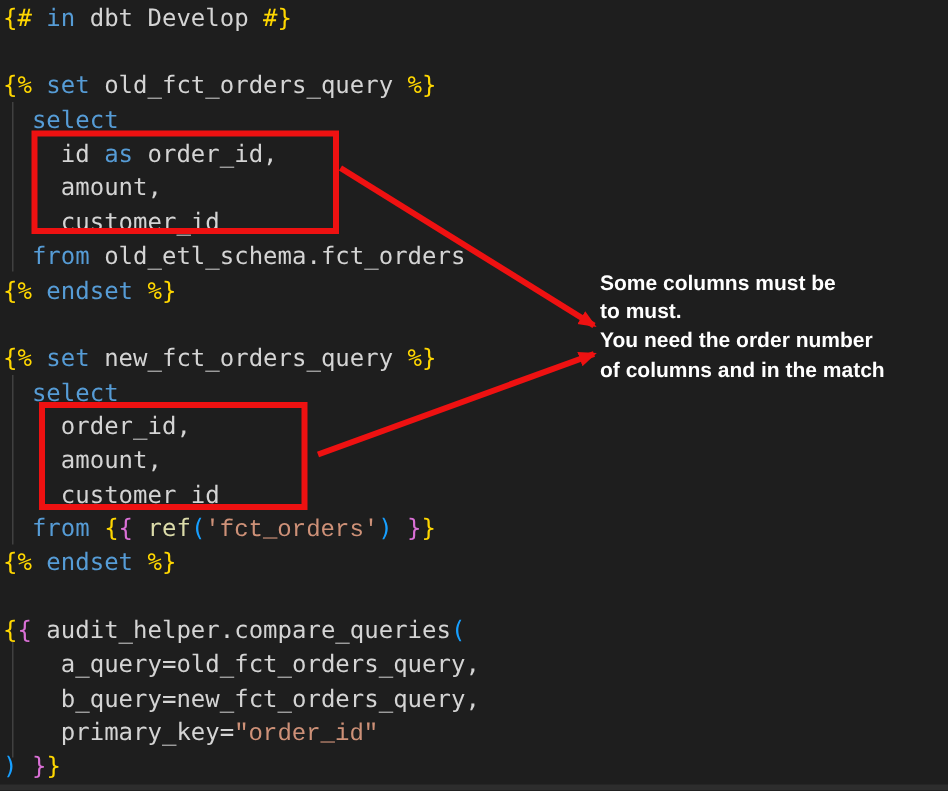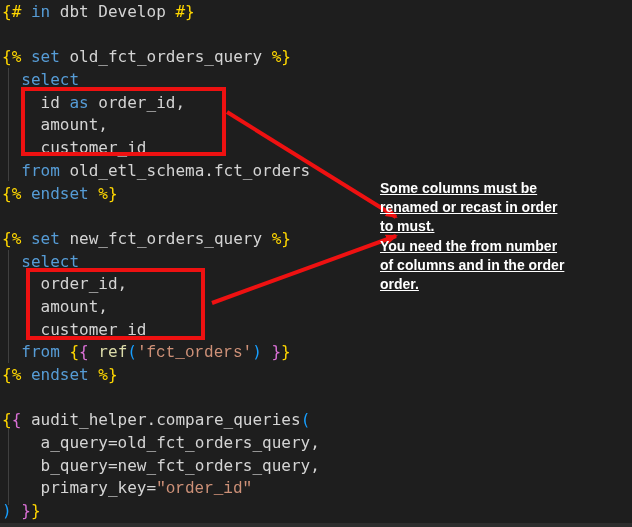--- a/index.html
+++ b/index.html
@@ -30,25 +30,24 @@
   
   .red-box{position:absolute;border:4px solid var(--c-red,#ee1111);box-sizing:border-box;}
   #box1{left:21px;top:87px;width:205px;height:69px;}
   #box2{left:26px;top:268px;width:179px;height:72px;}
   
   #arrow-overlay{position:absolute;left:0;top:0;width:632px;height:527px;pointer-events:none;}
   .arrow-line{stroke:var(--c-red,#ee1111);stroke-width:4;}
   .arrow-head{fill:var(--c-red,#ee1111);}
   
   #annotation{
-    position:absolute;left:380px;top:179px;width:224px;
+    position:absolute;left:400px;top:179px;width:224px;
     font:bold 14px/19.2px "Liberation Sans",sans-serif;
     color:var(--c-annotation_text,#ffffff);
     letter-spacing:0px;
-    text-decoration:underline;
   }
   
   #bottom-strip{position:absolute;left:0;top:523px;width:632px;height:4px;background:var(--c-scrollbar_strip,#2d2d2d);}
 </style>
 </head>
 <body>
 
 <div class="code-area" id="code-area"><div class="code-line"><span class="tk-g">{#</span><span class="tk-d"> </span><span class="tk-k">in</span><span class="tk-d"> dbt Develop </span><span class="tk-g">#}</span></div><div class="code-line"></div><div class="code-line"><span class="tk-g">{%</span><span class="tk-d"> </span><span class="tk-k">set</span><span class="tk-d"> old_fct_orders_query </span><span class="tk-g">%}</span></div><div class="code-line"><span class="tk-d">  </span><span class="tk-k">select</span></div><div class="code-line"><span class="tk-d">    id </span><span class="tk-k">as</span><span class="tk-d"> order_id,</span></div><div class="code-line"><span class="tk-d">    amount,</span></div><div class="code-line"><span class="tk-d">    customer_id</span></div><div class="code-line"><span class="tk-d">  </span><span class="tk-k">from</span><span class="tk-d"> old_etl_schema.fct_orders</span></div><div class="code-line"><span class="tk-g">{%</span><span class="tk-d"> </span><span class="tk-k">endset</span><span class="tk-d"> </span><span class="tk-g">%}</span></div><div class="code-line"></div><div class="code-line"><span class="tk-g">{%</span><span class="tk-d"> </span><span class="tk-k">set</span><span class="tk-d"> new_fct_orders_query </span><span class="tk-g">%}</span></div><div class="code-line"><span class="tk-d">  </span><span class="tk-k">select</span></div><div class="code-line"><span class="tk-d">    order_id,</span></div><div class="code-line"><span class="tk-d">    amount,</span></div><div class="code-line"><span class="tk-d">    customer_id</span></div><div class="code-line"><span class="tk-d">  </span><span class="tk-k">from</span><span class="tk-d"> </span><span class="tk-g">{</span><span class="tk-p">{</span><span class="tk-d"> </span><span class="tk-f">ref</span><span class="tk-b">(</span><span class="tk-s">'fct_orders'</span><span class="tk-b">)</span><span class="tk-d"> </span><span class="tk-p">}</span><span class="tk-g">}</span></div><div class="code-line"><span class="tk-g">{%</span><span class="tk-d"> </span><span class="tk-k">endset</span><span class="tk-d"> </span><span class="tk-g">%}</span></div><div class="code-line"></div><div class="code-line"><span class="tk-g">{</span><span class="tk-p">{</span><span class="tk-d"> audit_helper.compare_queries</span><span class="tk-b">(</span></div><div class="code-line"><span class="tk-d">    a_query=old_fct_orders_query,</span></div><div class="code-line"><span class="tk-d">    b_query=new_fct_orders_query,</span></div><div class="code-line"><span class="tk-d">    primary_key=</span><span class="tk-s">"order_id"</span></div><div class="code-line"><span class="tk-b">)</span><span class="tk-d"> </span><span class="tk-p">}</span><span class="tk-g">}</span></div></div>
 
 <div class="indent-guide" id="guide1"></div>
@@ -63,20 +62,18 @@
     <marker id="ah" markerUnits="userSpaceOnUse" markerWidth="16" markerHeight="12" refX="10" refY="5" orient="auto">
       <path class="arrow-head" d="M0,0 L12,5 L0,10 z"></path>
     </marker>
   </defs>
   <line class="arrow-line" x1="227" y1="112" x2="396" y2="217" marker-end="url(#ah)"></line>
   <line class="arrow-line" x1="212" y1="303" x2="396" y2="236" marker-end="url(#ah)"></line>
 </svg>
 
 <div id="annotation">
   <div>Some columns must be</div>
-  <div>renamed or recast in order</div>
   <div>to must.</div>
-  <div>You need the from number</div>
-  <div>of columns and in the order</div>
-  <div>order.</div>
+  <div>You need the order number</div>
+  <div>of columns and in the match</div>
 </div>
 
 <div id="bottom-strip"></div>
 
 </body></html>

